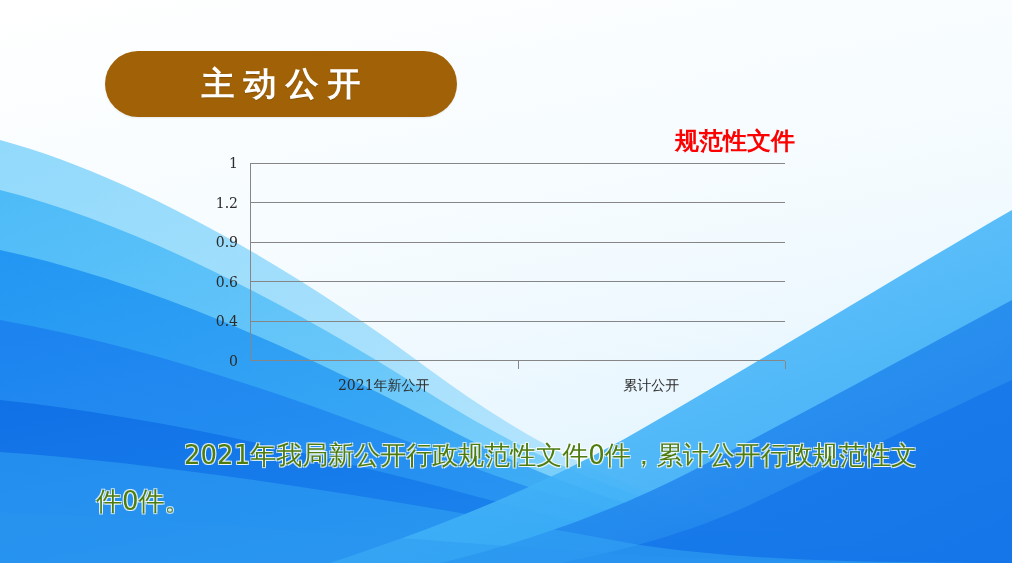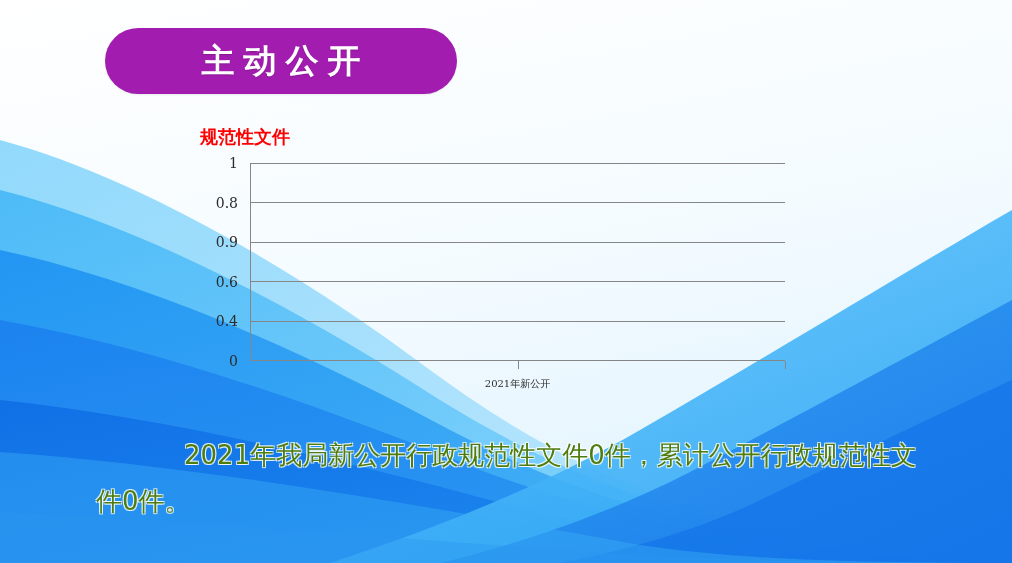--- a/index.html
+++ b/index.html
@@ -26,25 +26,25 @@
     position: absolute;
     left: 0; top: 0;
     width: 1012px;
     height: 563px;
   }
 
   
   #title-badge {
     position: absolute;
     left: 105px;
-    top: 28px;
+    top: 51px;
     width: 352px;
     height: 66px;
     border-radius: 33px;
-    background: #a21caf;
+    background: #a16207;
     box-shadow: 0 1px 2px rgba(0,0,0,0.08);
     display: flex;
     align-items: center;
     justify-content: center;
   }
   #title-badge-text {
     color: #ffffff;
     font-size: 33px;
     font-weight: bold;
     letter-spacing: 9px;
@@ -60,23 +60,23 @@
     left: 200px;
     top: 115px;
     width: 620px;
     height: 280px;
   }
   #chart-title {
     position: absolute;
     left: 0;
     top: 10px;
     width: 595px;
-    text-align: left;
+    text-align: right;
     color: #fd0000;
-    font-size: 18px;
+    font-size: 24px;
     font-weight: bold;
     font-family: "DejaVu Serif", "Liberation Serif", serif;
     white-space: nowrap;
   }
   #plot-wrap {
     position: absolute;
     left: 0px;
     top: 48px;
     width: 620px;
     height: 230px;
@@ -125,21 +125,21 @@
     position: absolute;
     left: 50px;
     top: 206px;
     width: 535px;
     height: 30px;
     display: flex;
   }
   .x-label {
     flex: 1 1 0;
     text-align: center;
-    font-size: 10px;
+    font-size: 14px;
     color: #2b2b2b;
     font-family: "DejaVu Serif", "Liberation Serif", serif;
     padding-top: 8px;
     white-space: nowrap;
   }
 
   
   #body-text {
     position: absolute;
     left: 96px;
@@ -220,39 +220,40 @@
   </div>
 
   <div id="chart">
 
     <div id="chart-title">规范性文件</div>
 
     <div id="plot-wrap">
 
       <div id="y-labels">
         <span class="y-label" style="top:0%">1</span>
-        <span class="y-label" style="top:20%">0.8</span>
+        <span class="y-label" style="top:20%">1.2</span>
         <span class="y-label" style="top:40%">0.9</span>
         <span class="y-label" style="top:60%">0.6</span>
         <span class="y-label" style="top:80%">0.4</span>
         <span class="y-label" style="top:100%">0</span>
       </div>
 
       <div id="plot-area">
         <div class="gridline" style="top:0px"></div>
         <div class="gridline" style="top:39px"></div>
         <div class="gridline" style="top:79px"></div>
         <div class="gridline" style="top:118px"></div>
         <div class="gridline" style="top:158px"></div>
         <div class="x-tick" style="left:267px"></div>
         <div class="x-tick" style="left:534px"></div>
       </div>
 
       <div id="x-labels">
         <div class="x-label">2021年新公开</div>
+        <div class="x-label">累计公开</div>
       </div>
 
     </div>
   </div>
 
   <div id="body-text">2021年我局新公开行政规范性文件0件，累计公开行政规范性文件0件。</div>
 
 </div>
 
 </body></html>

